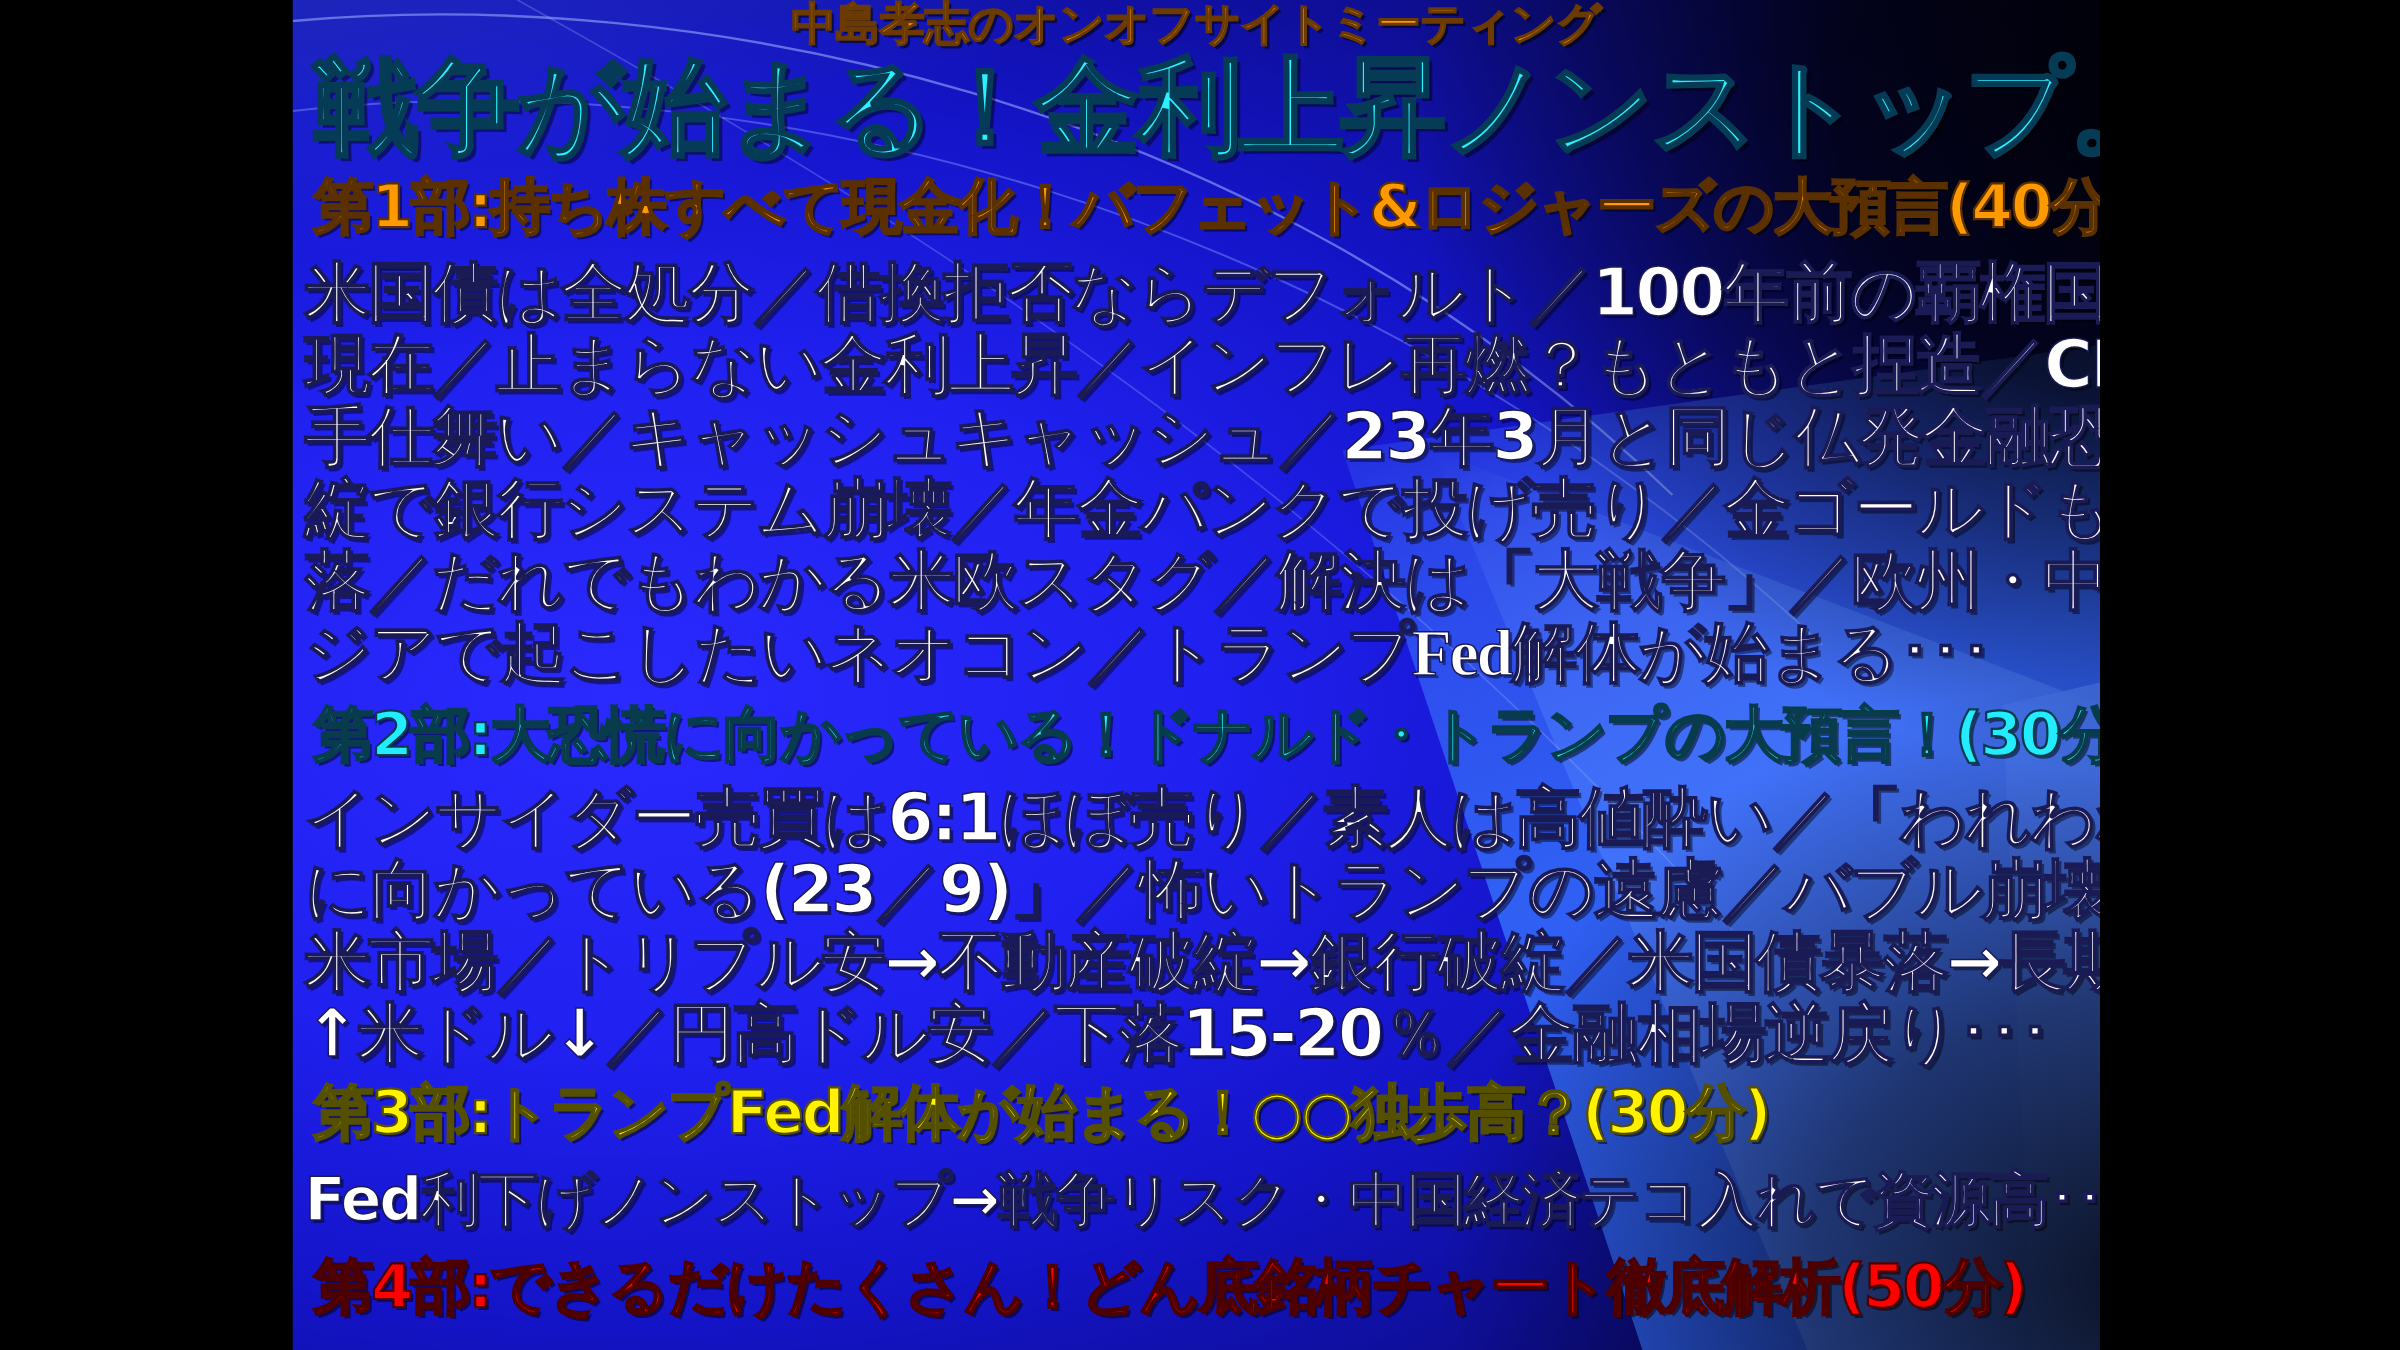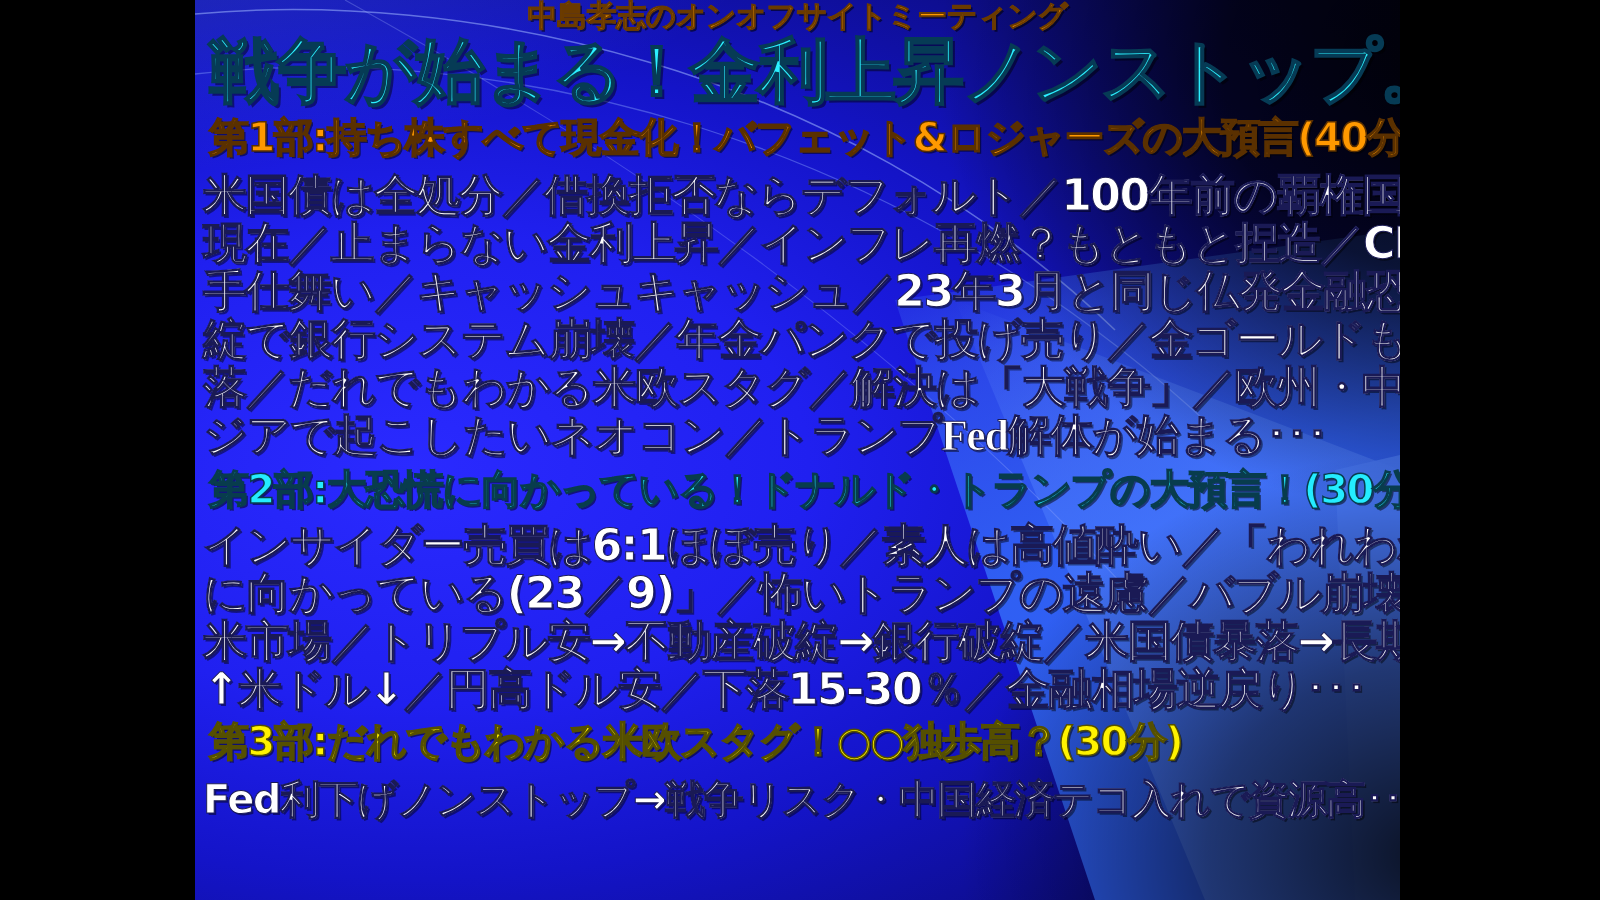--- a/index.html
+++ b/index.html
@@ -194,26 +194,27 @@
       <div class="line ln-body" style="left:8px; top:270px;">手仕舞い／キャッシュキャッシュ／23年3月と同じ仏発金融恐慌？／1社破</div>
       <div class="line ln-body" style="left:8px; top:318px;">綻で銀行システム崩壊／年金パンクで投げ売り／金ゴールドもいったん暴</div>
       <div class="line ln-body" style="left:8px; top:366px;">落／だれでもわかる米欧スタグ／解決は「大戦争」／欧州・中近東・東ア</div>
       <div class="line ln-body" style="left:8px; top:414px;font-family:Liberation Serif, serif;">ジアで起こしたいネオコン／トランプFed解体が始まる･･･</div>
 
       <div class="line ln-h-cyan" style="left:14px; top:470px;">第2部:大恐慌に向かっている！ドナルド・トランプの大預言！(30分)</div>
 
       <div class="line ln-body" style="left:8px; top:524px;">インサイダー売買は6:1ほぼ売り／素人は高値酔い／「われわれは大恐慌</div>
       <div class="line ln-body" style="left:8px; top:572px;">に向かっている(23／9)」／怖いトランプの遠慮／バブル崩壊日本なぞる</div>
       <div class="line ln-body" style="left:8px; top:620px;">米市場／トリプル安→不動産破綻→銀行破綻／米国債暴落→長期金利</div>
-      <div class="line ln-body" style="left:8px; top:668px;">↑米ドル↓／円高ドル安／下落15‑30％／金融相場逆戻り･･･</div>
-
-      <div class="line ln-h-yellow" style="left:14px; top:722px;">第3部:だれでもわかる米欧スタグ！○○独歩高？(30分)</div>
+      <div class="line ln-body" style="left:8px; top:668px;">↑米ドル↓／円高ドル安／下落15‑20％／金融相場逆戻り･･･</div>
+
+      <div class="line ln-h-yellow" style="left:14px; top:722px;">第3部:トランプFed解体が始まる！○○独歩高？(30分)</div>
 
       <div class="line ln-body-s" style="left:8px; top:780px;">Fed利下げノンストップ→戦争リスク・中国経済テコ入れで資源高･･･</div>
 
+      <div class="line ln-h-red" style="left:14px; top:838px;">第4部:できるだけたくさん！どん底銘柄チャート徹底解析(50分)</div>
 
     </div>
   </div>
 
   <div class="bar bar-left"></div>
   <div class="bar bar-right"></div>
 
 </div>
 
 </body></html>

